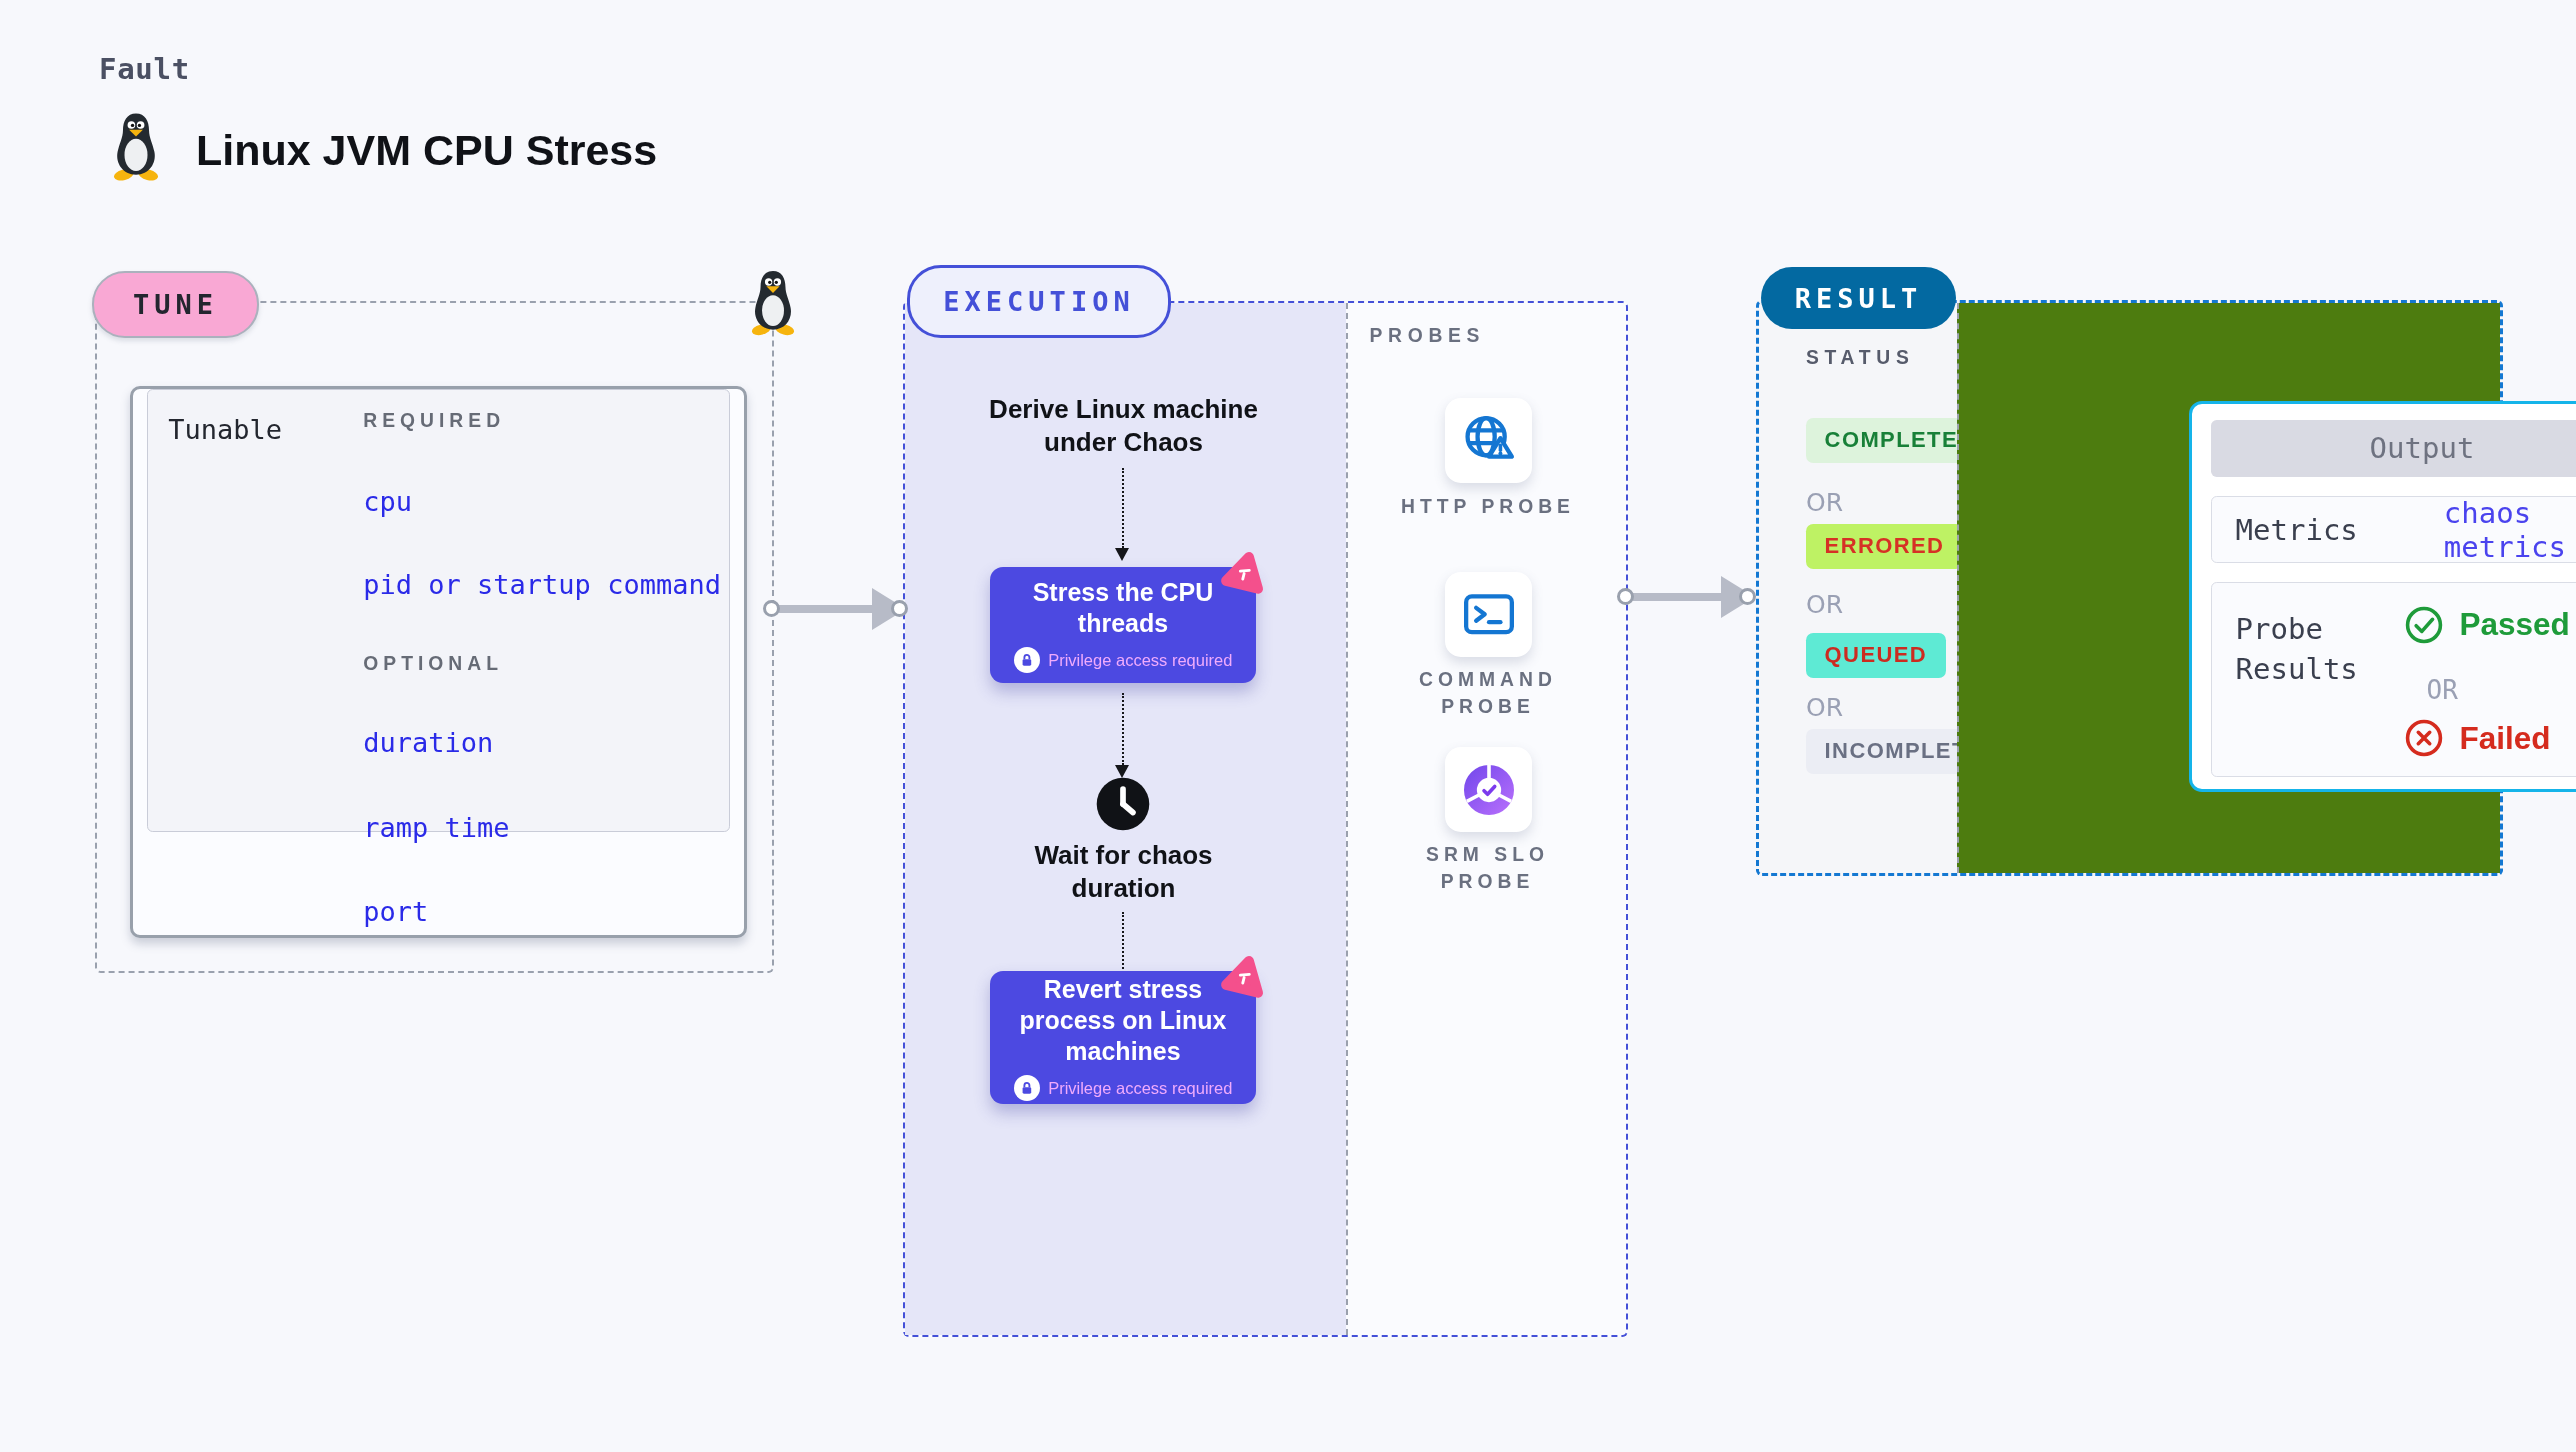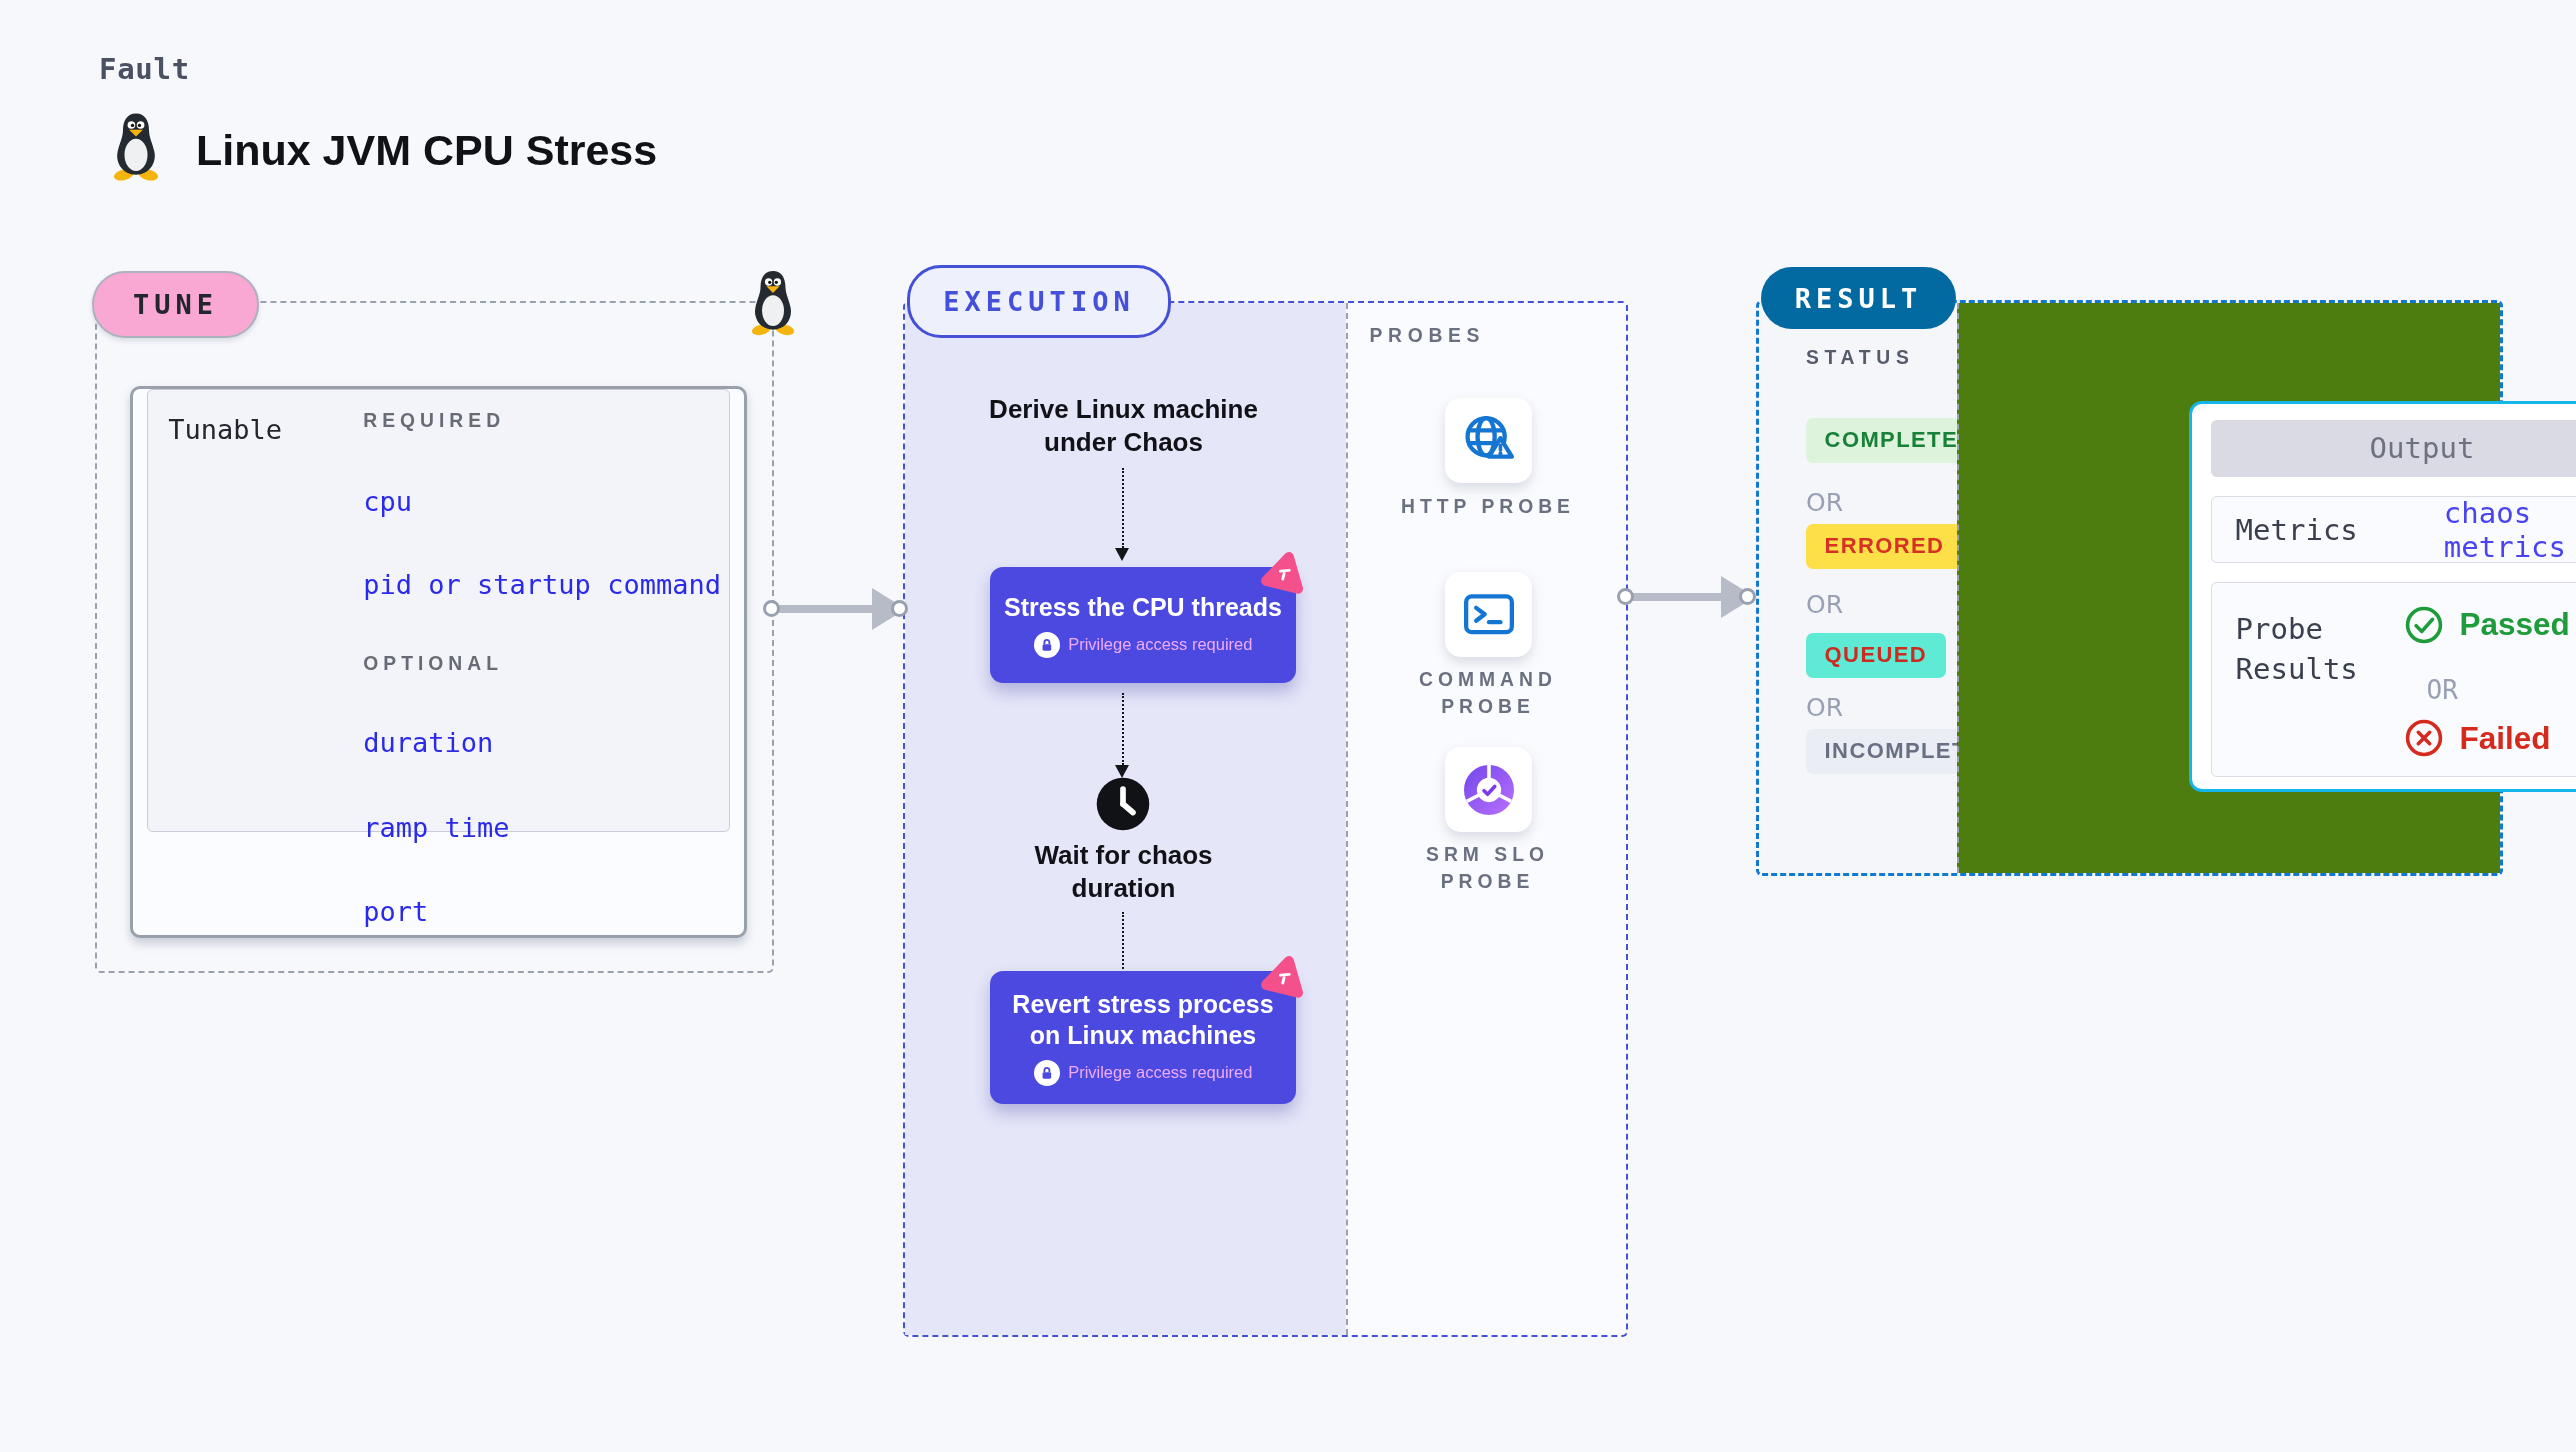--- a/index.html
+++ b/index.html
@@ -67,21 +67,21 @@
   .flow-text{position:absolute;left:79px;width:279px;text-align:center;font-size:26px;font-weight:bold;
         color:#101217;line-height:33px;}
   .derive-text{top:90px;}
   .wait-text{top:536px;}
   .varrow{position:absolute;width:0;border-left:2.9px dotted #15161a;}
   .varrow::after{content:"";position:absolute;left:-9.3px;bottom:-13px;width:0;height:0;
         border:7.9px solid transparent;border-top:13px solid #15161a;border-bottom:none;}
   .va1{left:217px;top:165px;height:80px;}
   .va2{left:217px;top:390px;height:72px;}
   .va3{left:217px;top:609px;height:77px;}
-  .chaos-node{position:absolute;left:85px;width:306px;background:#4c49e1;border-radius:13px;
+  .chaos-node{position:absolute;left:85px;width:266px;background:#4c49e1;border-radius:13px;
         box-shadow:0 8.6px 15.8px rgba(60,60,160,.30);display:flex;flex-direction:column;align-items:center;
         justify-content:center;box-sizing:border-box;padding:2px 10px;}
   .stress-node{top:264px;height:116px;}
   .revert-node{top:668px;height:133px;}
   .chaos-node .node-title{color:#fff;font-size:25px;font-weight:bold;line-height:31px;text-align:center;}
   .priv-row{display:flex;align-items:center;gap:8.6px;margin-top:8.6px;}
   .priv-row .txt{color:#f0abfc;font-size:16.5px;}
   .lock-bubble{width:26px;height:26px;border-radius:50%;background:#ffffff;display:flex;
         align-items:center;justify-content:center;}
   .corner-badge{position:absolute;right:-14.3px;top:-18.6px;width:50px;height:50px;}
@@ -97,21 +97,21 @@
   .pc1{top:95px;} .pl1{left:29px;top:191px;width:222px;}
   .pc2{top:269px;} .pl2{left:54px;top:364px;width:172px;}
   .pc3{top:444px;} .pl3{left:68px;top:539px;width:143px;}
 
   
   .status-label{position:absolute;left:47px;top:44px;font-size:19.3px;font-weight:bold;
         letter-spacing:5.7px;color:#565b6b;}
   .badge{position:absolute;left:47px;display:inline-block;padding:9.3px 18.6px;border-radius:7.2px;
         font-size:22px;font-weight:bold;letter-spacing:1.4px;}
   .b-completed{top:115px;background:#ddf3dc;color:#188038;}
-  .b-errored{top:221px;background:#fde047;color:#d63125;}
+  .b-errored{top:221px;background:#bef264;color:#d63125;}
   .b-queued{top:330px;background:#5eead4;color:#cc2b20;}
   .b-incompleted{top:426px;background:#ebedf4;color:#6a7083;}
   .or-text{position:absolute;left:47px;font-family:"DejaVu Sans",sans-serif;font-size:25px;color:#9aa0b4;}
   .or1{top:185px;} .or2{top:287px;} .or3{top:390px;}
 
   
   .output-box{position:absolute;left:230px;top:98px;width:466px;height:391px;background:#ffffff;
         border:3.6px solid #15b4e9;border-radius:13px;box-sizing:border-box;}
   .output-header{position:absolute;left:18.6px;right:18.6px;top:15.8px;height:57px;background:#d9dae3;border-radius:5.7px;
         display:flex;align-items:center;justify-content:center;font-family:"DejaVu Sans Mono",monospace;

